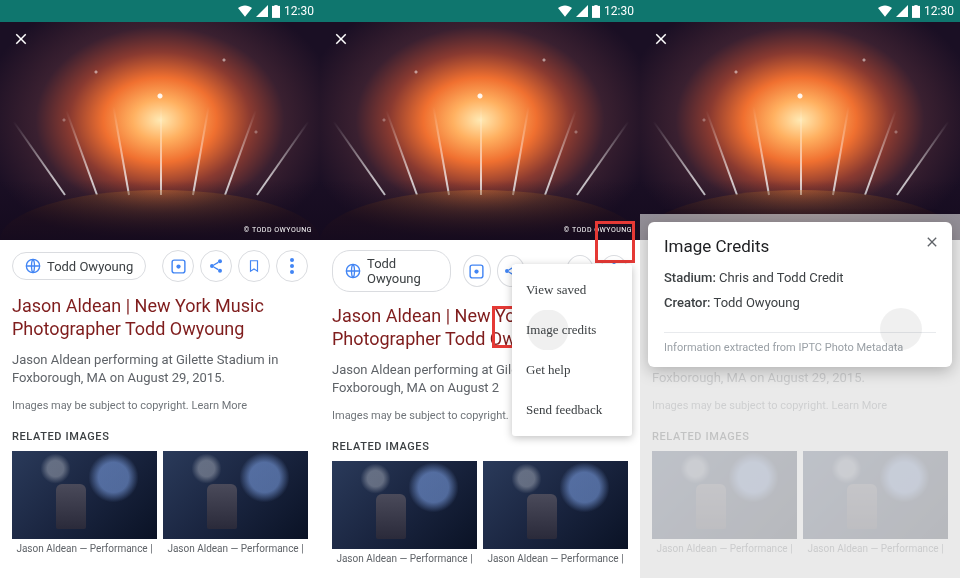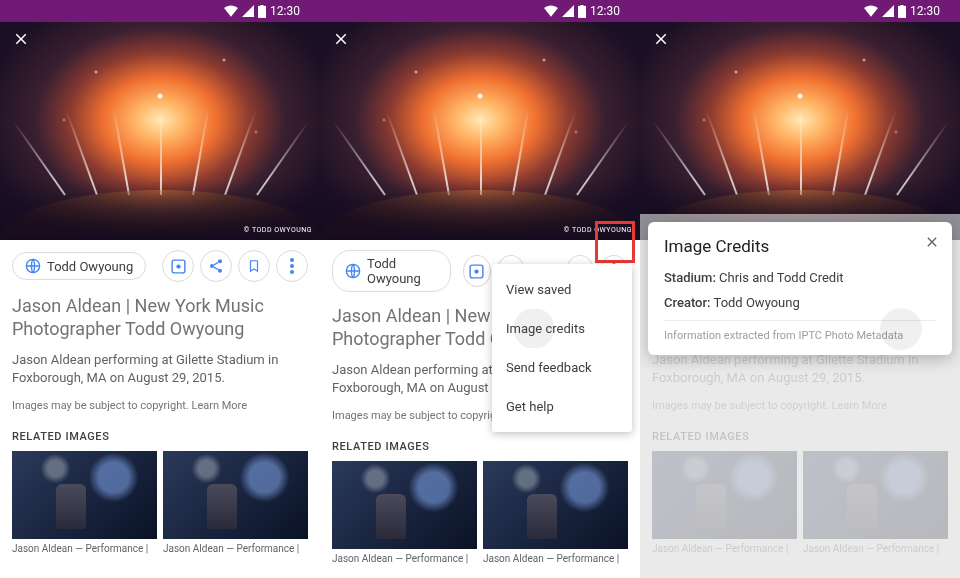--- a/index.html
+++ b/index.html
@@ -1,18 +1,18 @@
 <!DOCTYPE html>
 <html><head>
 <meta charset="utf-8">
 <style>
   * { box-sizing: border-box; margin: 0; padding: 0; }
   body { font-family: Roboto, Arial, sans-serif; background: #fff; width: 960px; height: 578px; overflow: hidden; display: flex; }
   .phone { width: 320px; height: 578px; position: relative; display: flex; flex-direction: column; background: #fff; overflow: hidden; }
-  .statusbar { height: 22px; background: #701a75; color: #fff; display: flex; align-items: center; justify-content: flex-end; padding: 0 20px; font-size: 12px; gap: 4px; position: absolute; top: 0; left: 0; right: 0; z-index: 5; }
+  .statusbar { height: 22px; background: #0f766e; color: #fff; display: flex; align-items: center; justify-content: flex-end; padding: 0 6px; font-size: 12px; gap: 4px; position: absolute; top: 0; left: 0; right: 0; z-index: 5; }
   .statusbar .icon { display: inline-flex; }
   .hero { height: 240px; position: relative; background: radial-gradient(ellipse at center 50%, #ffe9b3 0%, #ffb060 12%, #f07030 25%, #8a3a30 40%, #3a2030 55%, #1a0f24 80%); overflow: hidden; }
   .hero::before { content: ""; position: absolute; inset: 0; background:
     radial-gradient(circle at 50% 40%, rgba(255,255,255,0.9) 0 2px, transparent 3px),
     radial-gradient(circle at 30% 30%, rgba(255,255,255,0.5) 0 1px, transparent 2px),
     radial-gradient(circle at 70% 25%, rgba(255,255,255,0.5) 0 1px, transparent 2px),
     radial-gradient(circle at 20% 50%, rgba(255,255,255,0.3) 0 1px, transparent 2px),
     radial-gradient(circle at 80% 55%, rgba(255,255,255,0.3) 0 1px, transparent 2px);
   }
   .hero::after { content: ""; position: absolute; left: 0; right: 0; bottom: 0; height: 60px; background: linear-gradient(to top, rgba(20,10,30,0.9), transparent); }
@@ -20,46 +20,46 @@
   .lights .beam { position: absolute; bottom: 0; width: 2px; height: 90px; background: linear-gradient(to top, rgba(255,255,255,0.9), rgba(255,255,255,0)); transform-origin: bottom center; }
   .crowd { position: absolute; left: 0; right: 0; bottom: 0; height: 50px; background: radial-gradient(ellipse at center top, rgba(255,150,60,0.4) 0%, rgba(40,20,30,0.95) 70%); border-radius: 50% 50% 0 0 / 100% 100% 0 0; }
   .watermark { position: absolute; right: 8px; bottom: 6px; color: #fff; font-size: 7px; letter-spacing: 0.5px; z-index: 2; }
   .close { position: absolute; top: 30px; left: 12px; color: #fff; z-index: 6; }
   .contentarea { flex: 1; padding: 10px 12px 0 12px; position: relative; background: #fff; }
   .chipsrow { display: flex; align-items: center; gap: 6px; margin-bottom: 12px; }
   .sourcechip { display: flex; align-items: center; gap: 6px; border: 1px solid #dadce0; border-radius: 18px; padding: 5px 12px; font-size: 13px; color: #3c4043; }
   .sourcechip .globe { color: #4285f4; }
   .chipspacer { flex: 1; }
   .iconbtn { width: 32px; height: 32px; border: 1px solid #dadce0; border-radius: 50%; display: flex; align-items: center; justify-content: center; color: #4285f4; }
-  .title { font-size: 18px; color: #737373; line-height: 1.3; margin-bottom: 10px; font-weight: 400; }
+  .title { font-size: 18px; color: #7f1d1d; line-height: 1.3; margin-bottom: 10px; font-weight: 400; }
   .caption { font-size: 13px; color: #5f6368; line-height: 1.4; margin-bottom: 12px; }
   .copyright { font-size: 11px; color: #70757a; margin-bottom: 18px; }
   .copyright .learnmore { color: #70757a; }
   .relhead { font-size: 11px; letter-spacing: 0.6px; color: #3c4043; font-weight: 500; margin-bottom: 8px; }
   .relrow { display: flex; gap: 6px; }
   .relitem { flex: 1; }
   .relthumb { height: 88px; background: linear-gradient(135deg, #2a3a5a 0%, #1a2540 50%, #0a1225 100%); position: relative; overflow: hidden; }
   .relthumb::before { content: ""; position: absolute; inset: 0; background:
     radial-gradient(circle at 70% 30%, rgba(140,180,255,0.5) 0 15px, transparent 25px),
     radial-gradient(circle at 30% 20%, rgba(255,255,255,0.3) 0 8px, transparent 15px); }
   .relthumb::after { content: ""; position: absolute; left: 30%; bottom: 10px; width: 30px; height: 45px; background: linear-gradient(to bottom, #4a4a5a 0%, #2a2a3a 100%); border-radius: 6px 6px 2px 2px; }
-  .relcap { font-size: 10px; color: #5f6368; padding-top: 4px; white-space: nowrap; overflow: hidden; text-overflow: ellipsis; }
+  .relcap { font-size: 10px; color: #5f6368; padding-top: 4px; white-space: nowrap; overflow: hidden; text-overflow: ellipsis; text-align: center; }
   .hl { position: absolute; border: 3px solid #e53935; z-index: 20; pointer-events: none; }
   .phone.dimmed .contentarea > * { opacity: 0.55; }
   .phone.dimmed .contentarea { background: #f0f0f0; }
   .overlaymask { position: absolute; top: 214px; left: 0; right: 0; bottom: 0; background: rgba(230,230,230,0.6); z-index: 8; }
-  .menu { position: absolute; top: 264px; right: 8px; width: 140px; background: #fff; box-shadow: 0 2px 8px rgba(0,0,0,0.25); border-radius: 3px; z-index: 30; padding: 6px 0; }
+  .menu { position: absolute; top: 264px; right: 8px; width: 120px; background: #fff; box-shadow: 0 2px 8px rgba(0,0,0,0.25); border-radius: 3px; z-index: 30; padding: 6px 0; font-family: Liberation Serif, serif; }
   .menuitem { padding: 12px 14px; font-size: 13px; color: #3c4043; }
   .menuitem.active { background: radial-gradient(circle at 30% 50%, rgba(0,0,0,0.06) 0 20px, transparent 21px); }
   .dialog { position: absolute; top: 222px; left: 8px; right: 8px; background: #fff; border-radius: 6px; box-shadow: 0 4px 16px rgba(0,0,0,0.25); z-index: 30; padding: 14px 16px 12px 16px; }
   .dialog h3 { font-size: 17px; font-weight: 400; color: #202124; margin-bottom: 14px; }
   .dialog .dclose { position: absolute; top: 12px; right: 12px; color: #5f6368; }
   .dialog .row { font-size: 13px; color: #3c4043; margin-bottom: 10px; }
   .dialog .row b { font-weight: 500; }
-  .dialog .footer { font-size: 11px; color: #9aa0a6; border-top: 1px solid #e8eaed; padding-top: 8px; margin-top: 10px; line-height: 1.3; }
+  .dialog .footer { font-size: 11px; color: #9aa0a6; border-top: 1px solid #e8eaed; padding-top: 8px; margin-top: 22px; line-height: 1.3; }
   .dialog .touchdot { position: absolute; right: 30px; top: 86px; width: 42px; height: 42px; border-radius: 50%; background: rgba(0,0,0,0.06); }
   svg { display: block; }
 </style>
 </head>
 <body>
 
 <div class="phone">
   <div class="statusbar">
     <span class="icon">
         <svg width="14" height="12" viewBox="0 0 24 20">
@@ -253,22 +253,22 @@
           <div class="relcap">Jason Aldean — Performance |</div>
         </div>
     </div>
   </div>
 
   <div class="hl" style="top:221px; right:5px; width:40px; height:42px;"></div>
 
   <div class="menu">
     <div class="menuitem">View saved</div>
     <div class="menuitem active">Image credits</div>
+    <div class="menuitem">Get help</div>
     <div class="menuitem">Send feedback</div>
-    <div class="menuitem">Get help</div>
   </div>
 
   <div class="hl" style="top:306px; right:8px; width:140px; height:42px;"></div>
 </div>
 
 <div class="phone dimmed">
   <div class="statusbar">
     <span class="icon">
         <svg width="14" height="12" viewBox="0 0 24 20">
           <path d="M12 20 L0 5 C7 -1 17 -1 24 5 Z" fill="#fff"></path>

